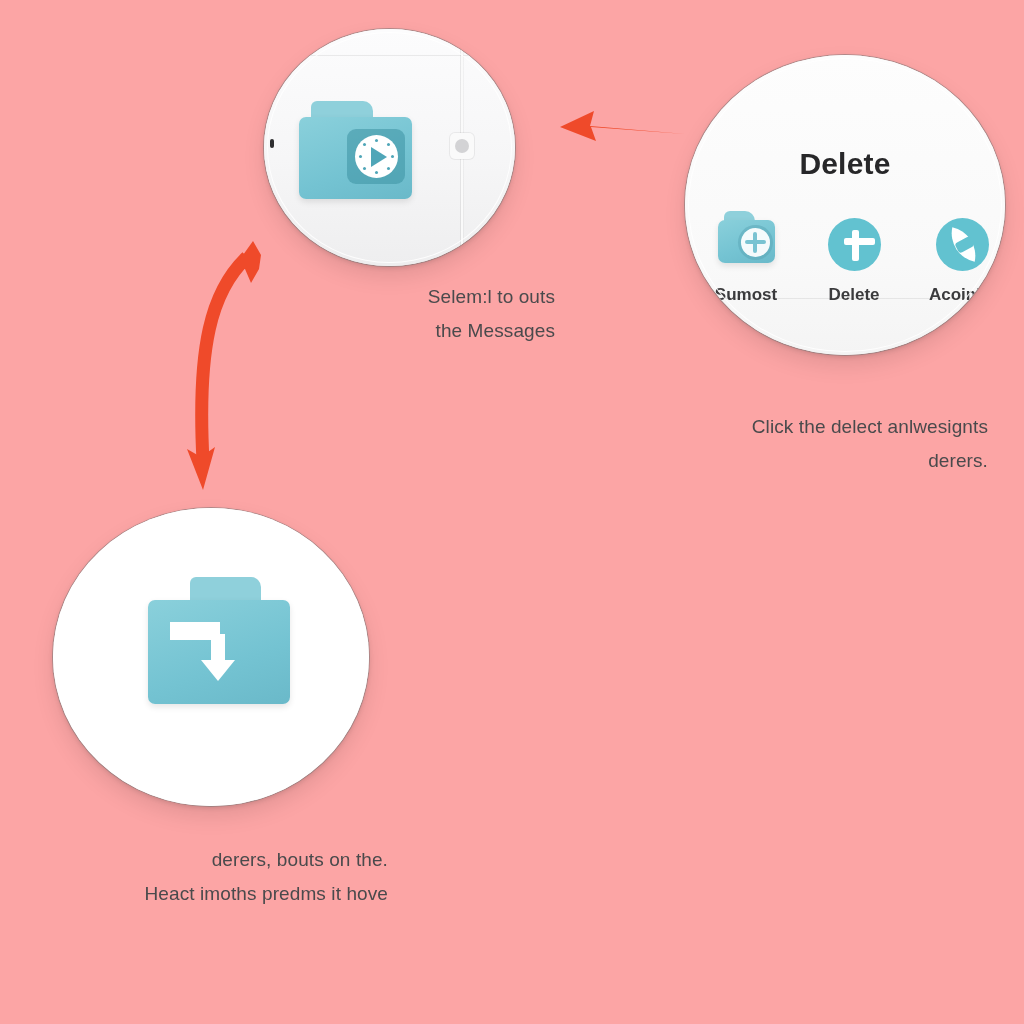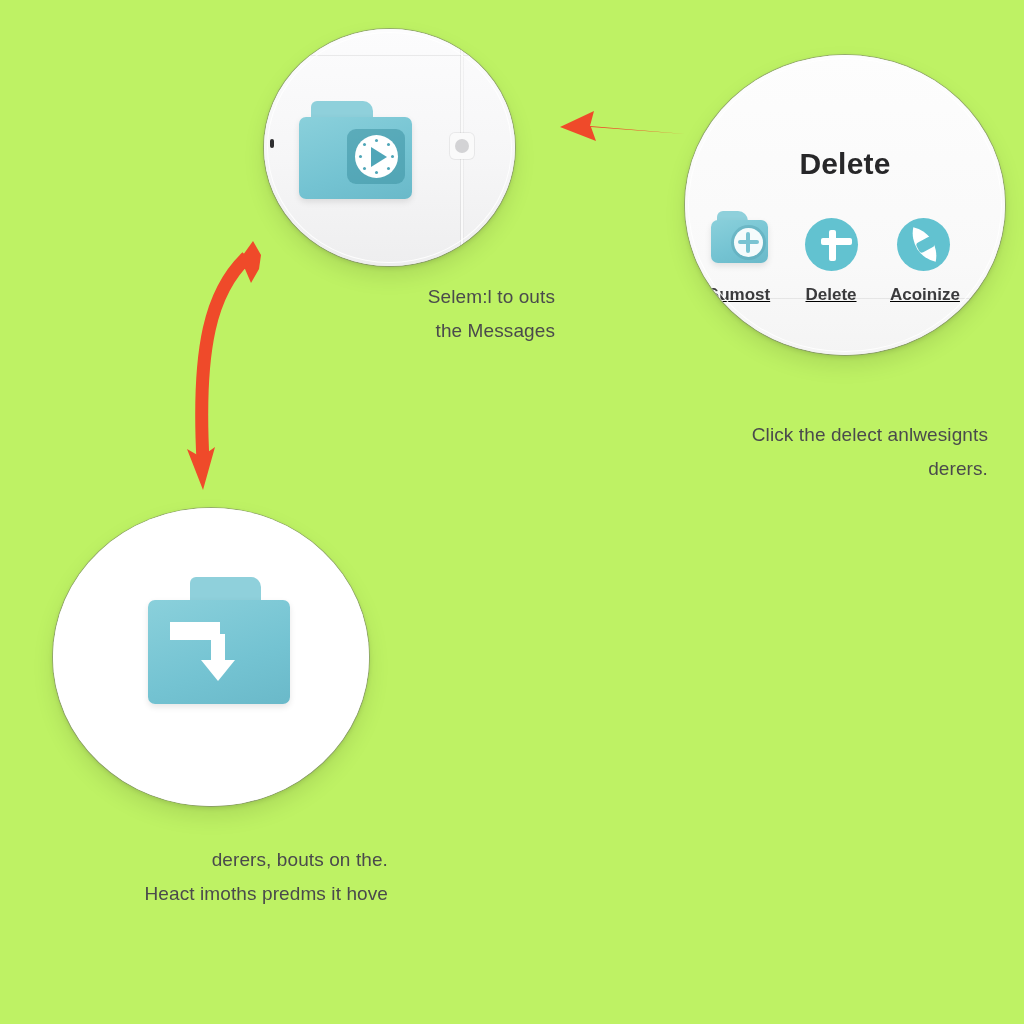--- a/index.html
+++ b/index.html
@@ -5,21 +5,21 @@
 <style>
   html, body {
     margin: 0;
     padding: 0;
     background: #ffffff;
   }
   #stage {
     position: relative;
     width: 1024px;
     height: 1024px;
-    background: #bef264;
+    background: #fca5a5;
     overflow: hidden;
     font-family: "Liberation Sans", sans-serif;
     -webkit-font-smoothing: antialiased;
   }
 
   
   .bubble {
     position: absolute;
     border-radius: 50%;
     background: #ffffff;
@@ -151,25 +151,24 @@
     left: 0; right: 0;
     text-align: center;
     font-size: 30px;
     font-weight: bold;
     color: #272729;
     letter-spacing: 0.2px;
   }
   .menu-row {
     position: absolute;
     top: 160px;
-    left: 21px;
+    left: 28px;
     right: 0;
     display: flex;
-    gap: 26px;
-    text-decoration: underline;
+    gap: 42px;
   }
   .menu-item {
     width: 66px;
     text-align: center;
   }
   .menu-icon-wrap {
     position: relative;
     height: 62px;
     width: 66px;
   }
@@ -277,21 +276,21 @@
   
   .caption {
     position: absolute;
     font-size: 19px;
     line-height: 34px;
     color: #4a4a4c;
     letter-spacing: 0.1px;
     text-align: right;
   }
   #caption-select   { left: 265px; top: 280px; width: 290px; }
-  #caption-delete   { left: 688px; top: 410px; width: 300px; margin-top: 8px; }
+  #caption-delete   { left: 688px; top: 410px; width: 300px; }
   #caption-download { left: 58px;  top: 843px; width: 330px; }
 
   
   .arrow-svg { position: absolute; pointer-events: none; }
   #arrow-left-svg  { left: 552px; top: 96px;  width: 135px; height: 62px; }
   #arrow-curve-svg { left: 175px; top: 235px; width: 110px; height: 260px; }
 </style>
 </head>
 <body>
 

